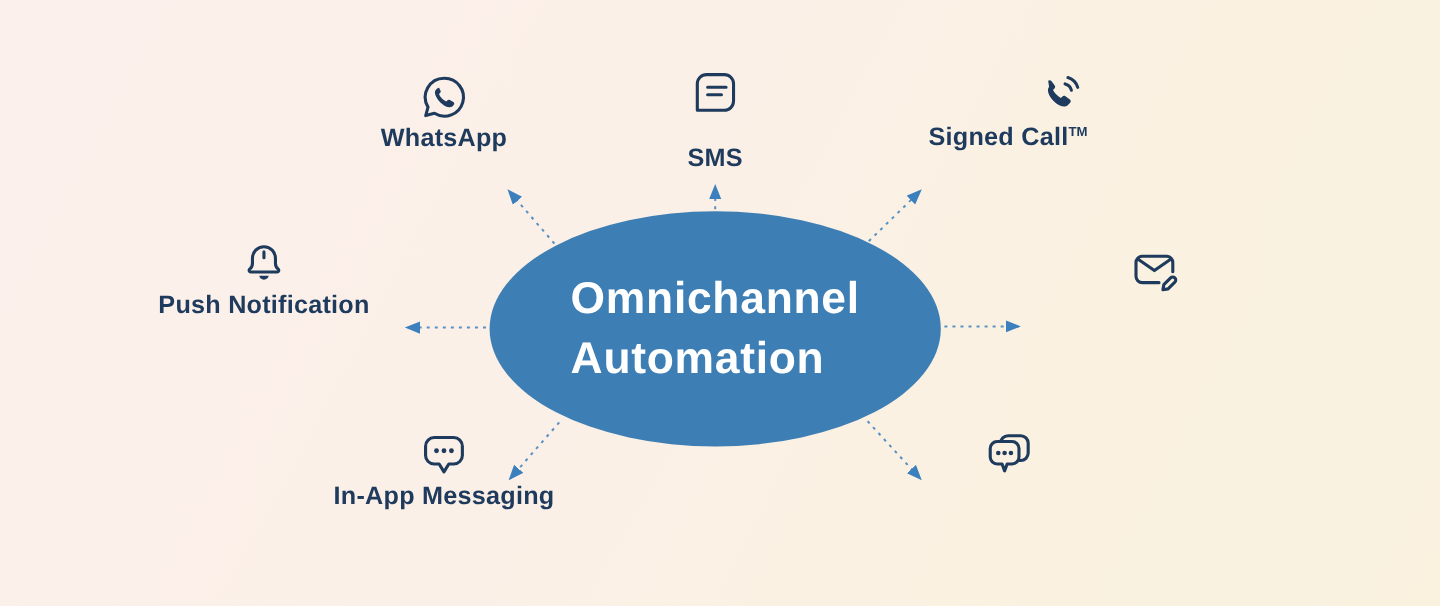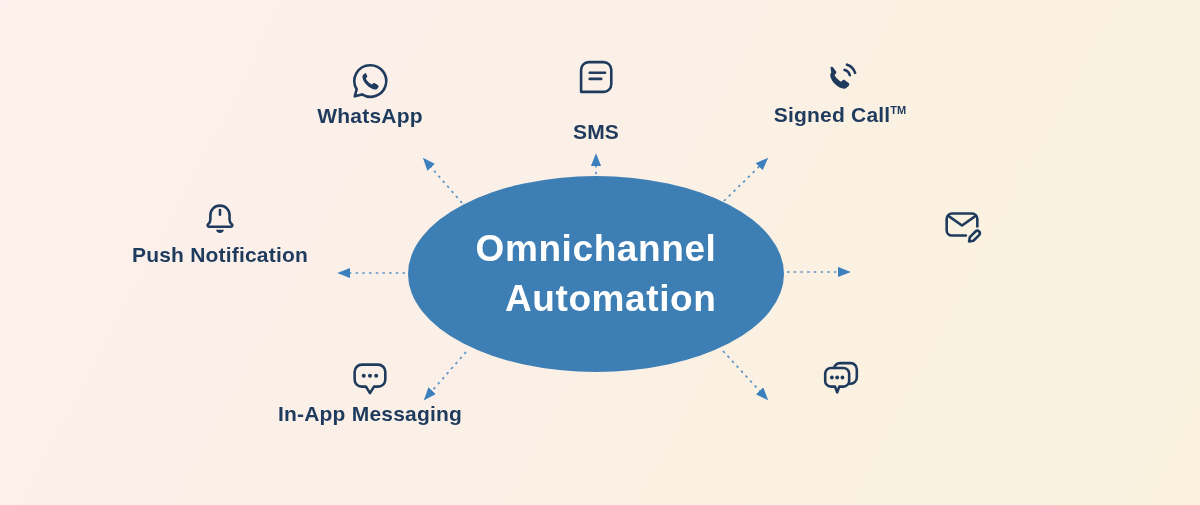--- a/index.html
+++ b/index.html
@@ -8,36 +8,36 @@
     position:relative;
     width:1200px;height:505px;
     background:linear-gradient(118deg,#fcf0ec 0%,#fbf0e7 45%,#faf1e2 65%,#faf2df 100%);
     overflow:hidden;
   }
   .arrow-layer{position:absolute;left:0;top:0;width:1200px;height:505px;}
   .center-label{
     position:absolute;left:596px;top:274px;
     transform:translate(-50%,-50%);
     color:#ffffff;font-size:37px;font-weight:bold;
-    letter-spacing:.6px;line-height:1.35;text-align:right;
+    letter-spacing:.6px;line-height:1.35;text-align:left;
     white-space:nowrap;
   }
   .channel{
     position:absolute;display:flex;flex-direction:column;align-items:center;
     transform:translateX(-50%);
   }
   .channel .icon{display:block;height:46px;}
   .channel .label{
     font-size:21px;font-weight:bold;color:#1e3a5c;
     letter-spacing:.2px;white-space:nowrap;
   }
   .channel .label sup{font-size:11px;font-weight:bold;vertical-align:super;letter-spacing:0;}
   #ch-whatsapp{left:370px;top:58px;}
   #ch-sms{left:596px;top:54px;gap:20px;}
-  #ch-signed-call{left:840px;top:57px;}
+  #ch-signed-call{left:840px;top:57px;align-items:flex-end;}
   #ch-push-notification{left:220px;top:197px;}
   #ch-email-automation{left:962px;top:202px;}
   #ch-in-app-messaging{left:370px;top:356px;}
   #ch-web-messaging{left:841px;top:355px;}
   .ic{stroke:#1e3a5c;fill:none;stroke-width:2.7;stroke-linecap:round;stroke-linejoin:round;}
   .ic .fill{fill:#1e3a5c;stroke:none;}
   .ic .bgfill{fill:#fbf1e3;}
 </style>
 </head>
 <body>

